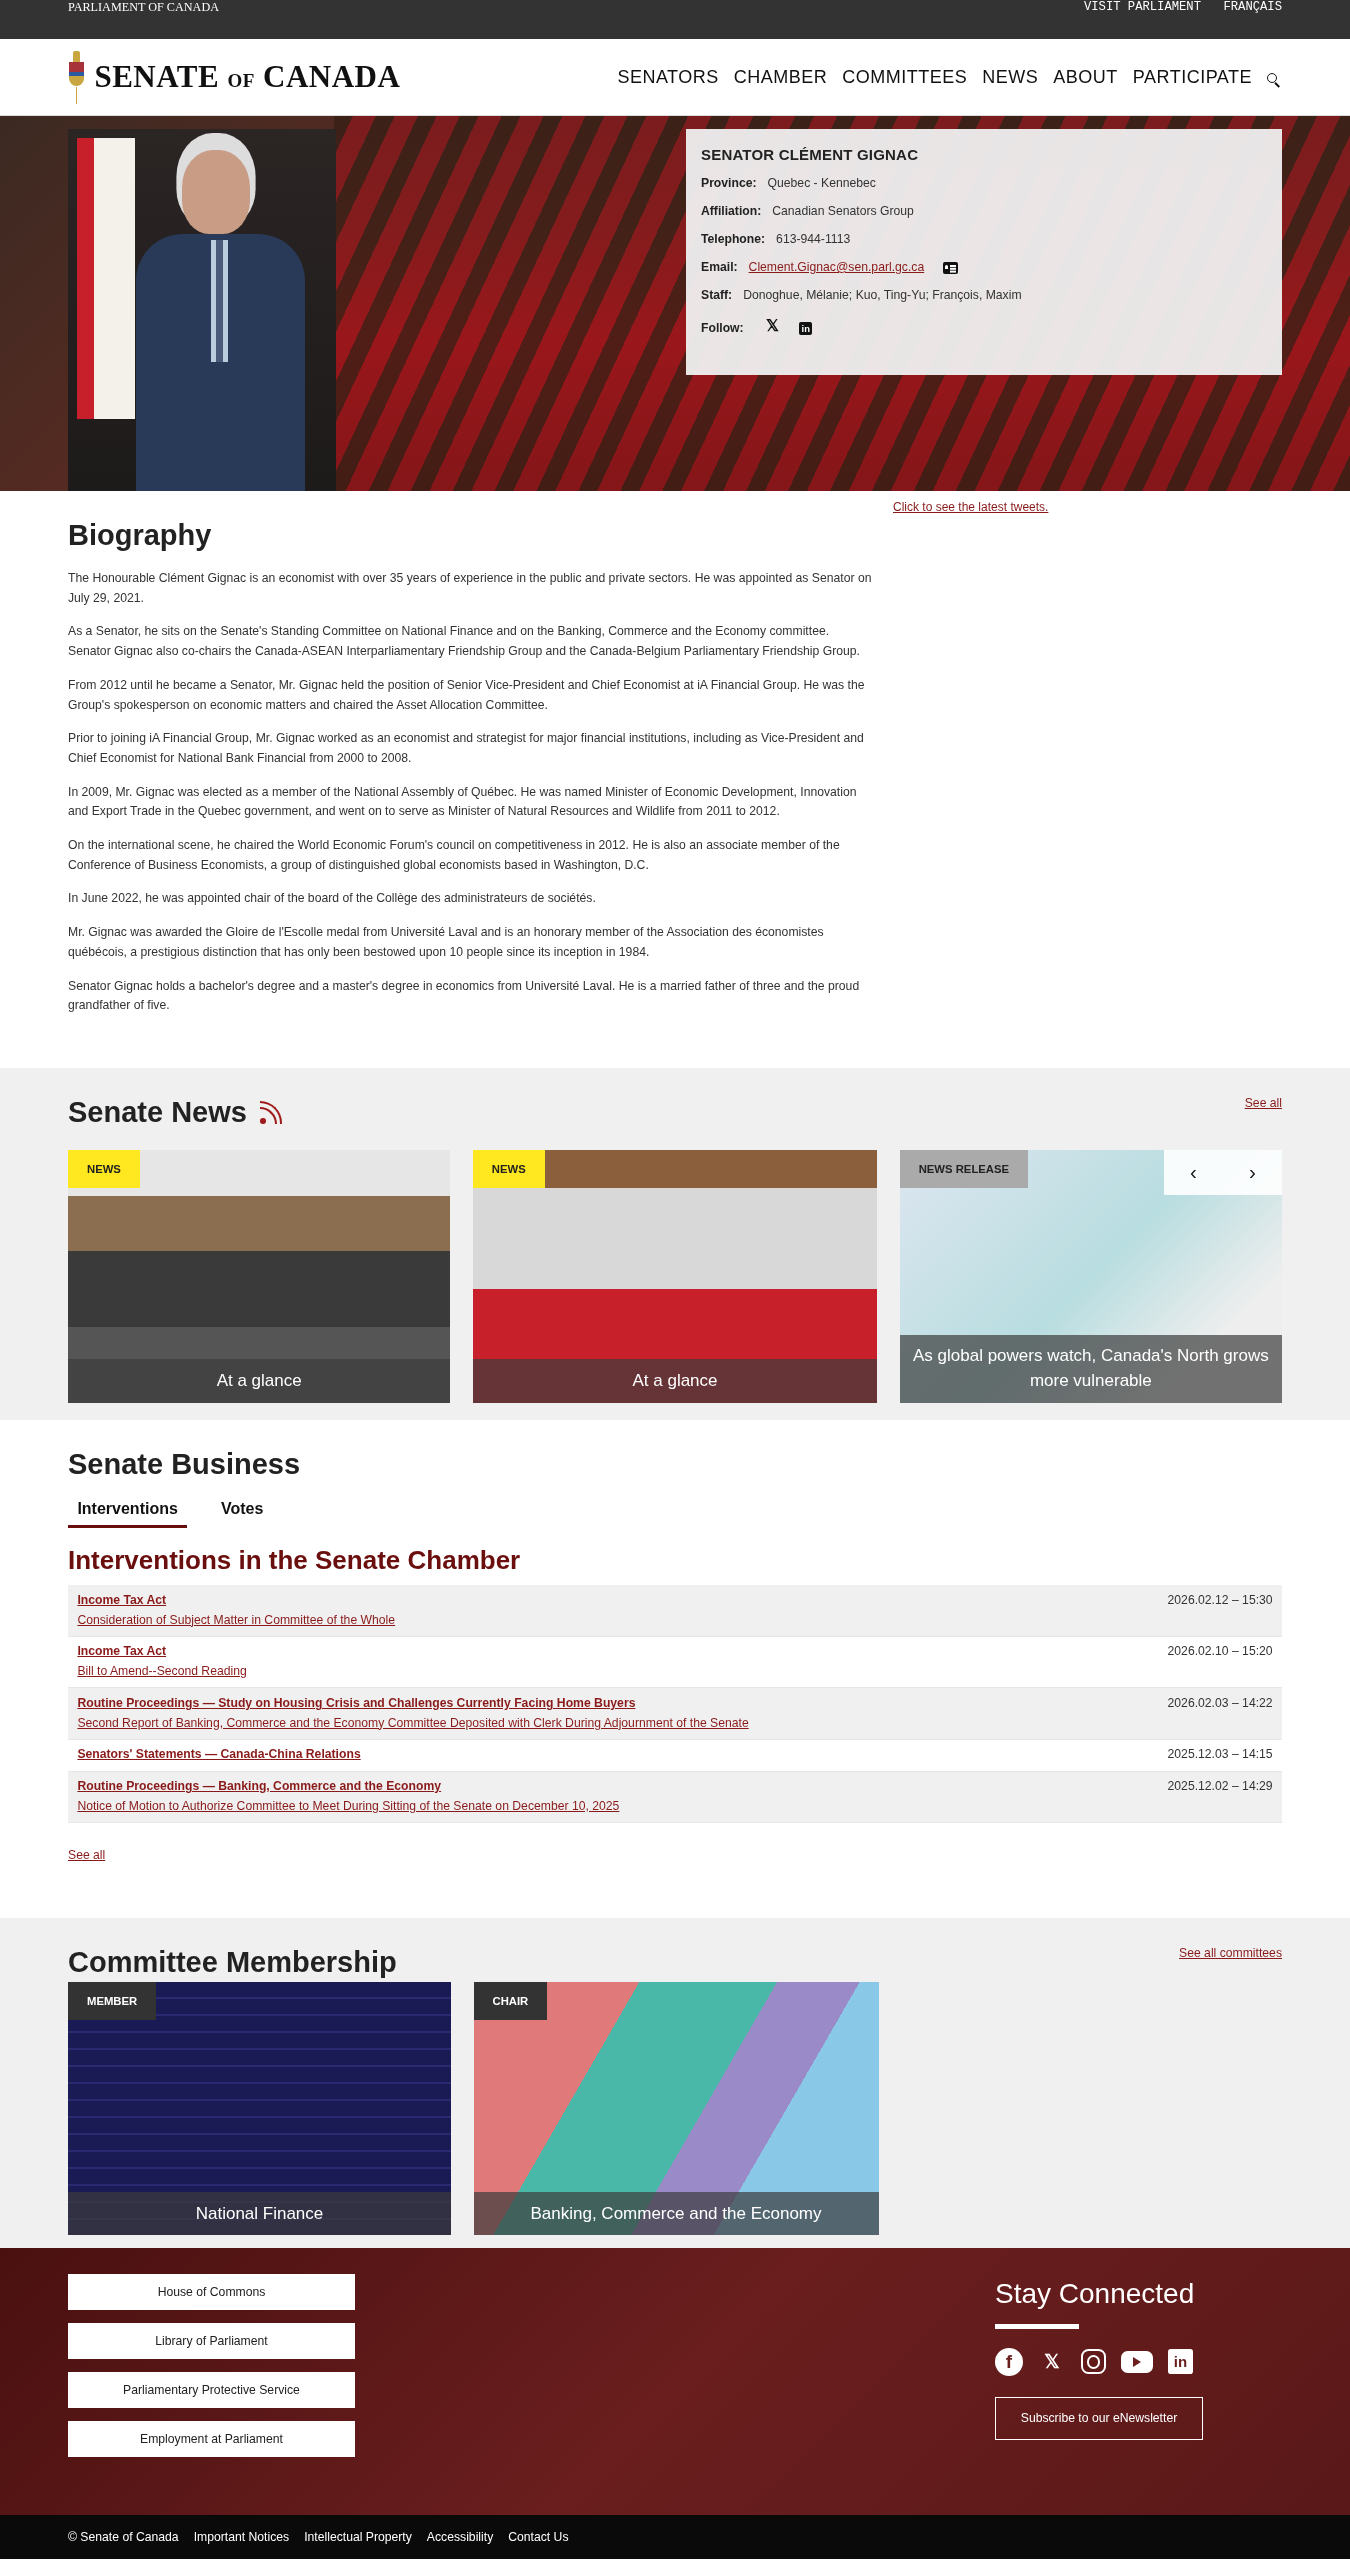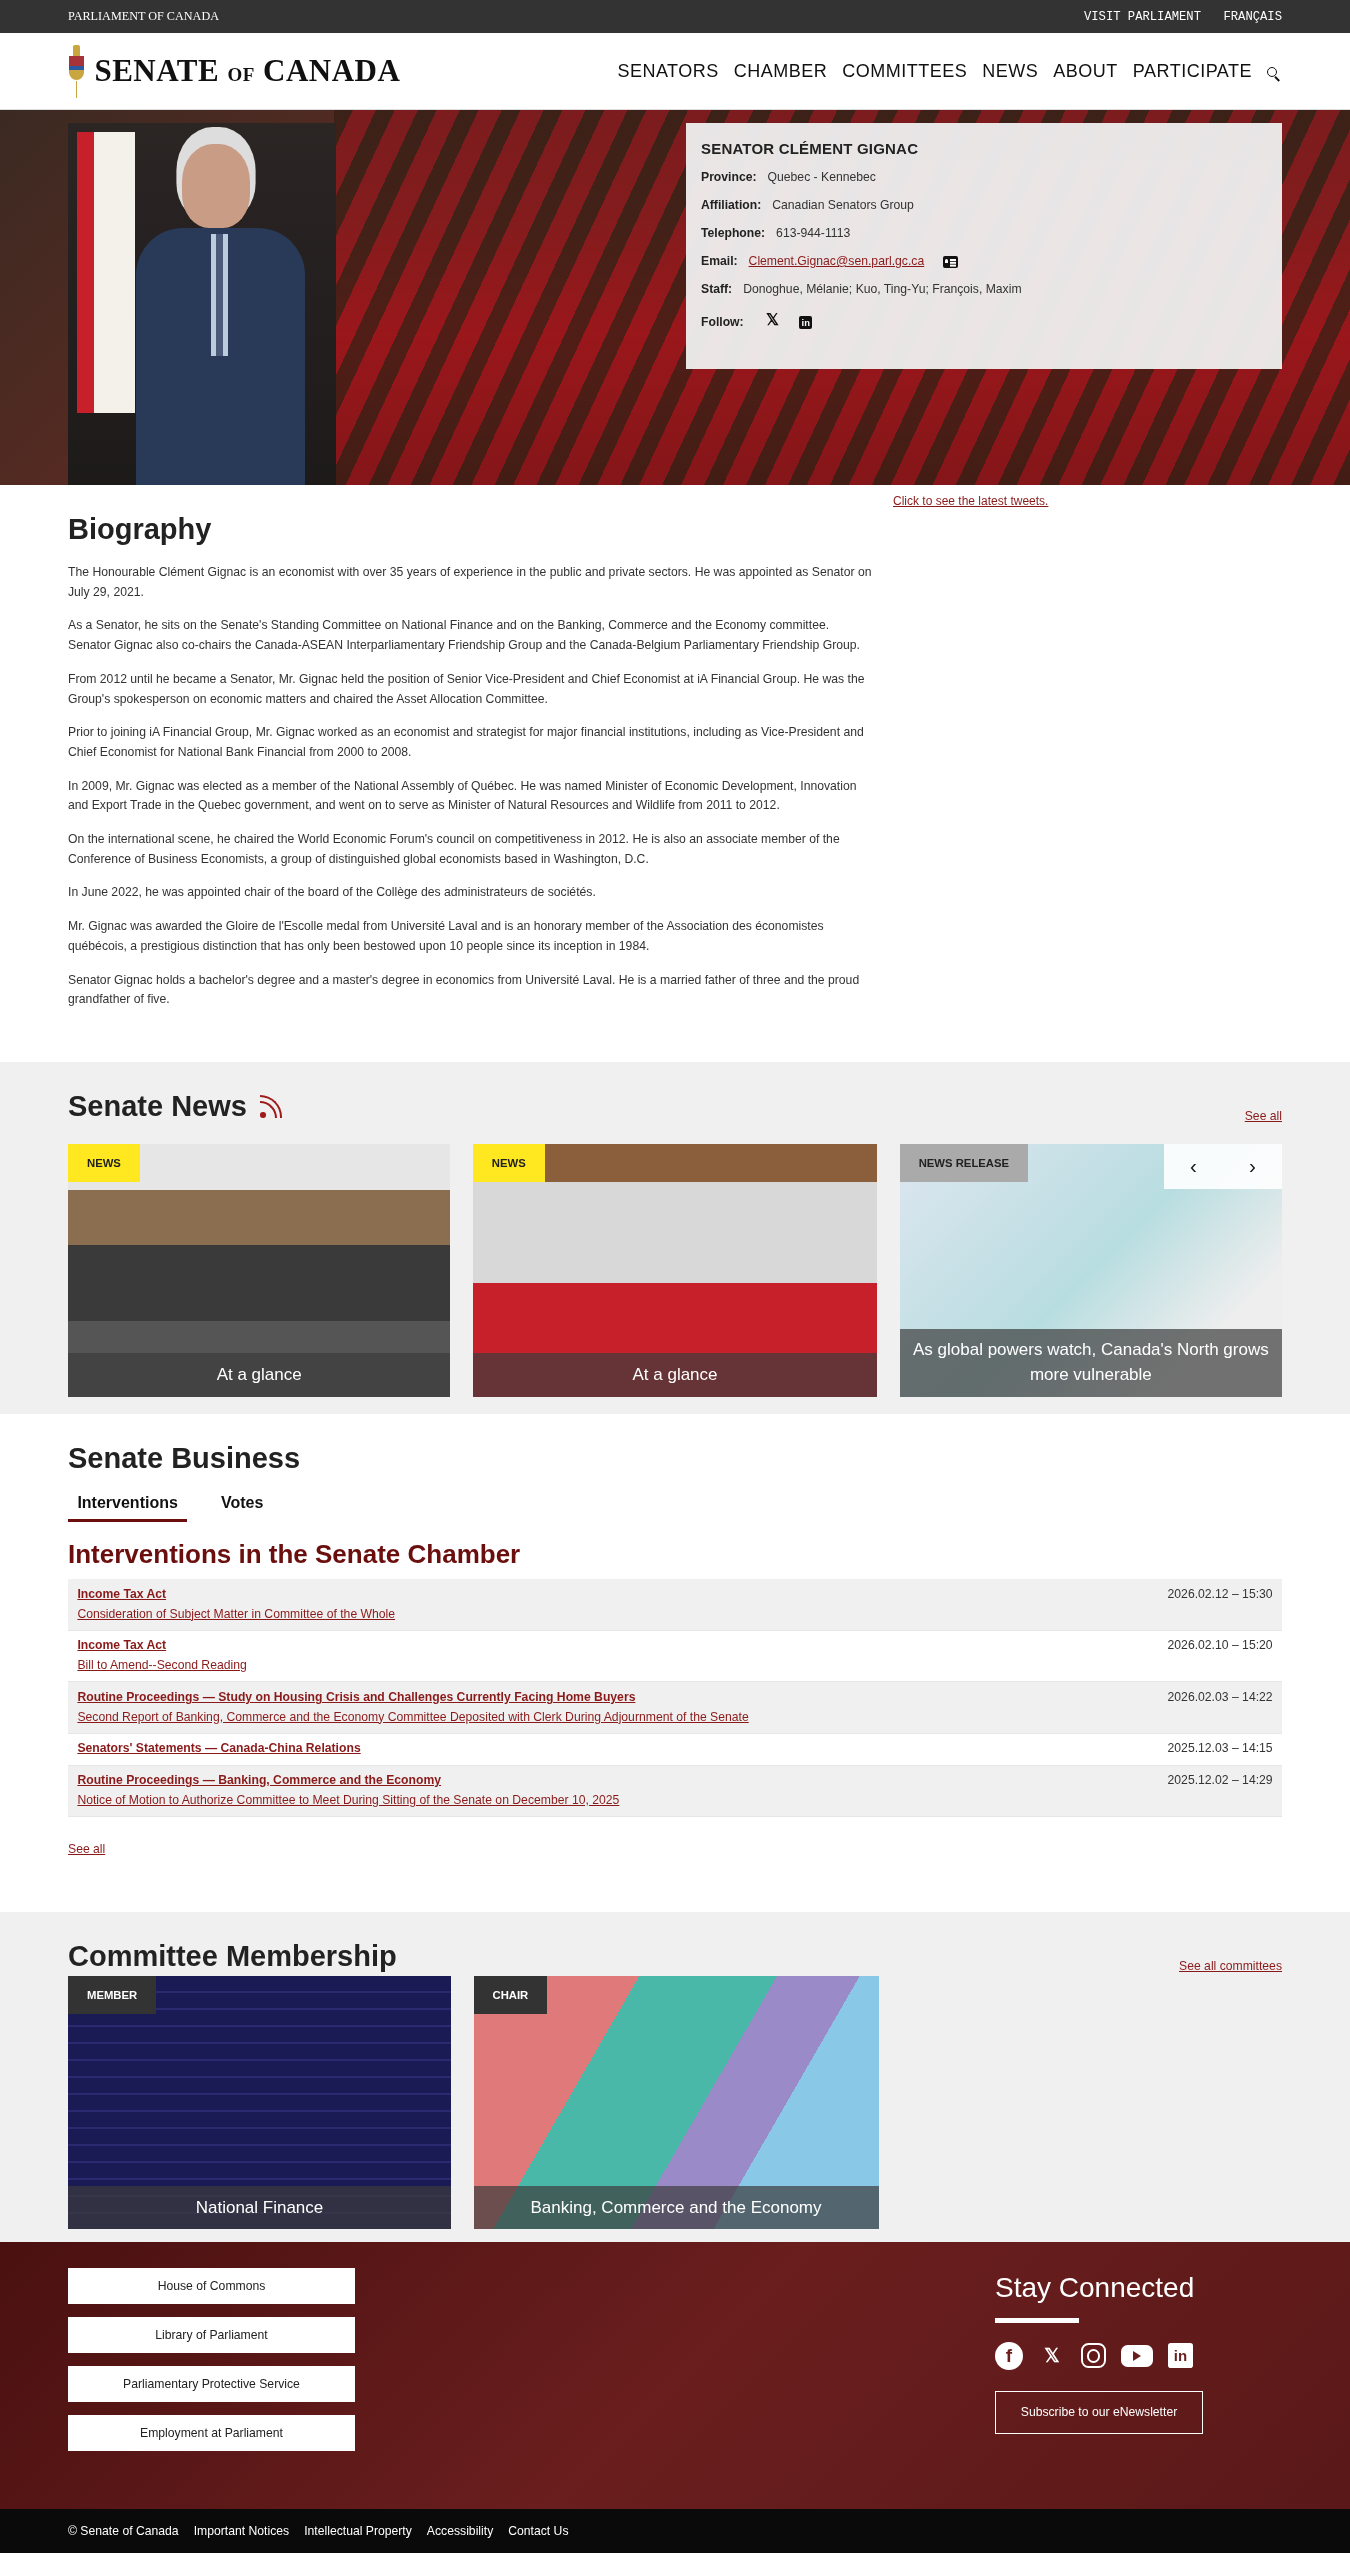--- a/index.html
+++ b/index.html
@@ -1,18 +1,18 @@
 <!DOCTYPE html>
 <html style="font-size:15px"><head>
 <meta charset="utf-8">
 <style>
 *{box-sizing:border-box;margin:0;padding:0}
 body{width:1350px;font-family:"Liberation Sans",sans-serif;color:#222;background:#fff}
 a{color:#8a1a1a}
-.topbar{height:33px;background:#333;color:#fff;display:flex;justify-content:space-between;align-items:center;padding:0 68px;font-family:"Liberation Serif",serif;font-size:12.2px}
+.topbar{height:39px;background:#333;color:#fff;display:flex;justify-content:space-between;align-items:flex-start;padding:0 68px;font-family:"Liberation Serif",serif;font-size:12.2px}
 .topbar .right{display:flex;gap:22.5px;font-family:Liberation Mono, monospace;font-size:12.2px}
 .header{height:77px;background:#fff;display:flex;align-items:center;justify-content:space-between;padding:0 68px 0 68px;border-bottom:0.9px solid #ddd}
 .logo{display:flex;align-items:center;gap:9.4px}
 .mace{width:17px;height:53px;position:relative}
 .mace .crown{position:absolute;left:4.7px;top:0;width:7.5px;height:11.3px;background:#c9a640;border-radius:1.9px 1.9px 0 0}
 .mace .shield{position:absolute;left:0.9px;top:11.3px;width:15px;height:24.4px;background:linear-gradient(#a8323a 0 40%,#2c5aa0 40% 60%,#c9a640 60%);border-radius:0 0 7.5px 7.5px}
 .mace .stick{position:absolute;left:7.5px;top:36px;width:1.9px;height:17px;background:#c9a640}
 .logo-text{font-family:"Liberation Serif",serif;font-weight:bold;font-size:31px;color:#111;letter-spacing:0.5px}
 .logo-text small{font-size:19px}
 .nav{display:flex;align-items:flex-end;gap:15px;font-size:18px;color:#111;letter-spacing:0.5px}
@@ -37,21 +37,21 @@
 .vcard:before{content:"";position:absolute;left:1.9px;top:2.8px;width:3.8px;height:4.7px;background:#fff;border-radius:1.9px 1.9px 0 0}
 .vcard:after{content:"";position:absolute;left:7.5px;top:2.8px;width:5.6px;height:1.9px;background:#fff;box-shadow:0 2.8px 0 #fff,0 5.6px 0 #fff}
 .soc-x{font-weight:bold;font-size:16px;margin-left:11.3px;color:#111}
 .soc-in{display:inline-block;width:13px;height:13px;background:#111;color:#fff;font-size:9.4px;font-weight:bold;text-align:center;line-height:13px;border-radius:1.9px;margin-left:9.4px}
 .bio-wrap{display:flex;padding:0 68px 0 68px;position:relative}
 .bio{width:806px;padding-top:28px;padding-bottom:38px}
 .tweets{position:absolute;left:893px;top:9.4px;font-size:12px}
 .bio h1{font-size:29px;font-weight:bold;margin-bottom:17px;color:#222}
 .bio p{font-size:12.2px;line-height:19.7px;color:#333;margin-bottom:14px}
 .news{background:#f0f0f0;padding:28px 68px 17px}
-.sec-head{display:flex;justify-content:space-between;align-items:flex-end;margin-bottom:20.6px}
+.sec-head{display:flex;justify-content:space-between;align-items:flex-start;margin-bottom:20.6px}
 .sec-head h2{font-size:29px;font-weight:bold;color:#222;display:flex;align-items:center;gap:13px}
 .rss{width:22.5px;height:22.5px;position:relative}
 .rss:before{content:"";position:absolute;left:0;bottom:0;width:5.6px;height:5.6px;background:#a01c1c;border-radius:50%}
 .rss:after{content:"";position:absolute;left:0;bottom:0;width:15px;height:15px;border:2.8px solid #a01c1c;border-left:none;border-bottom:none;border-radius:0 100% 0 0;box-shadow:4.7px -4.7px 0 -1.9px transparent}
 .rss i{position:absolute;left:0;bottom:0;width:22.5px;height:22.5px;border:2.8px solid #a01c1c;border-left:none;border-bottom:none;border-radius:0 100% 0 0}
 .see-all{font-size:12.2px;color:#8a1a1a;text-decoration:underline}
 .cards{display:flex;gap:22.5px}
 .card{position:relative;height:253px;overflow:hidden}
 .card .badge{position:absolute;left:0;top:0;padding:0 19px;height:38px;line-height:38px;font-size:11.3px;font-weight:bold;color:#222;z-index:2}
 .card .badge.yellow{background:#ffe81f}

